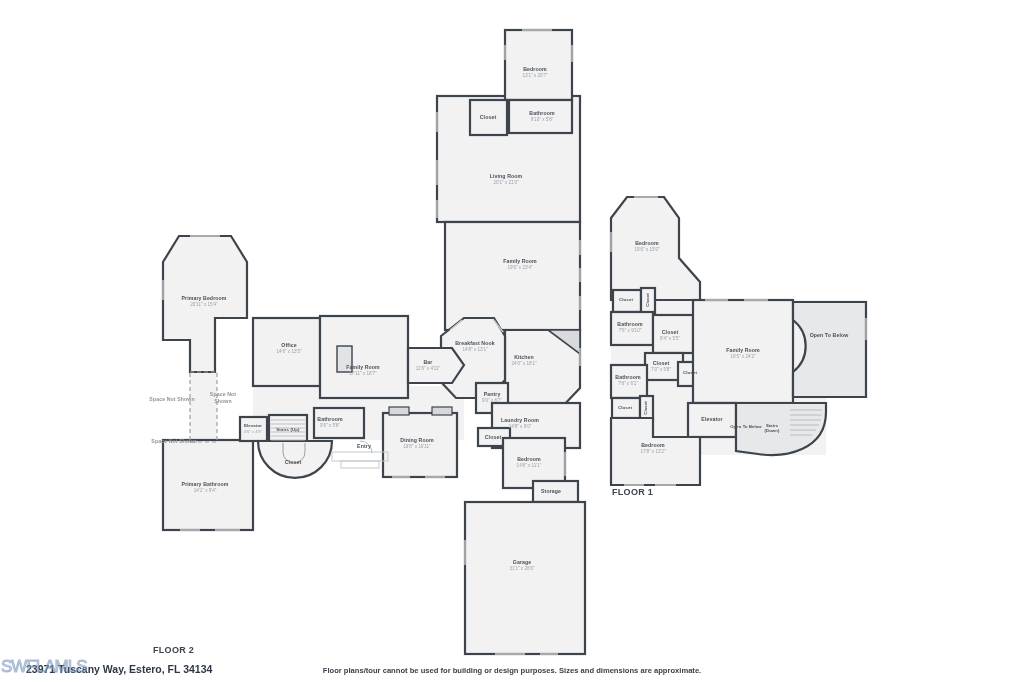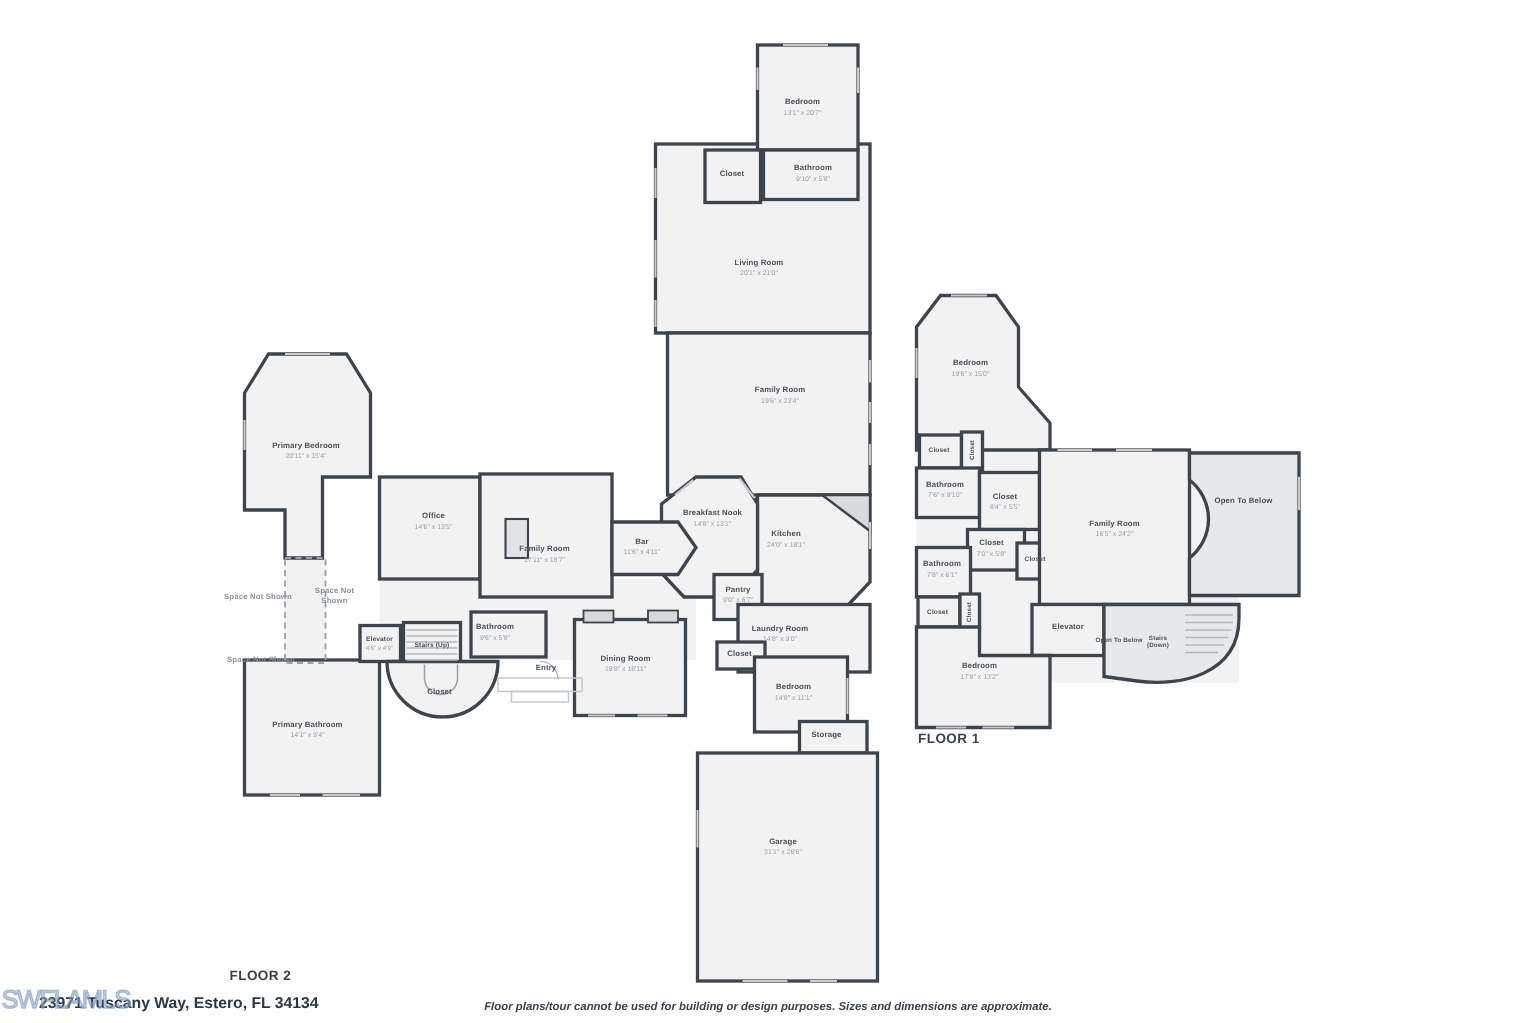--- a/index.html
+++ b/index.html
@@ -20,21 +20,21 @@
   .sns .nm{color:#8d939a;font-weight:600;}
   .w2{white-space:normal;width:36px;}
   .w2s{white-space:normal;width:26px;}
   .floor-tag{position:absolute;font-size:9px;font-weight:700;color:#3b424a;letter-spacing:.3px;}
   .address{position:absolute;left:26px;top:663px;font-size:10.5px;font-weight:700;color:#2e3742;}
   .watermark{
     position:absolute;left:1px;top:657px;font-size:17px;font-weight:400;
     color:rgba(150,172,202,.40);-webkit-text-stroke:1px rgba(118,148,188,.6);
     letter-spacing:-1px;pointer-events:none;
   }
-  .disclaimer{position:absolute;left:0;right:0;top:666px;text-align:center;font-size:7.6px;font-weight:700;color:#3b424a;font-style:italic;}
+  .disclaimer{position:absolute;left:0;right:0;top:666px;text-align:center;font-size:7.6px;font-weight:700;color:#3b424a;}
 </style>
 </head>
 <body>
 
 <div class="canvas">
 
   <svg class="plan" width="1024" height="682" viewBox="0 0 1024 682">
 
     <g fill="#f2f2f3" stroke="none">
       <rect x="253" y="386" width="211" height="54"></rect>

